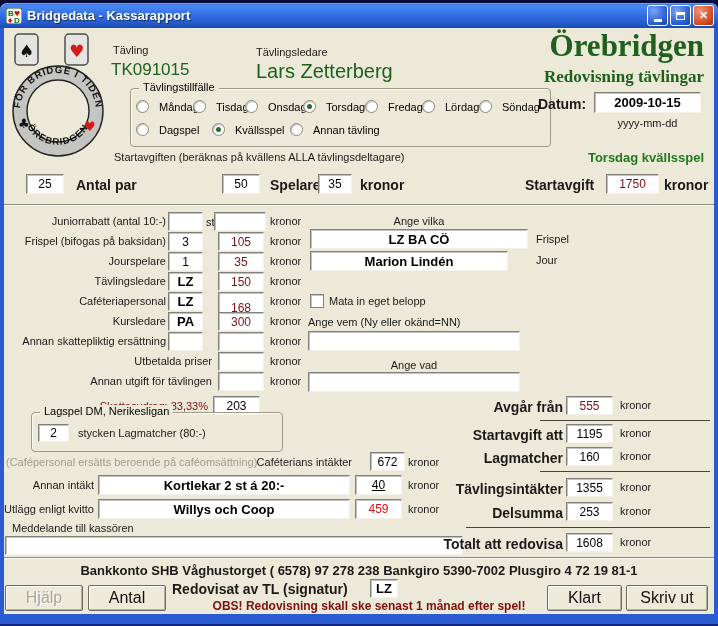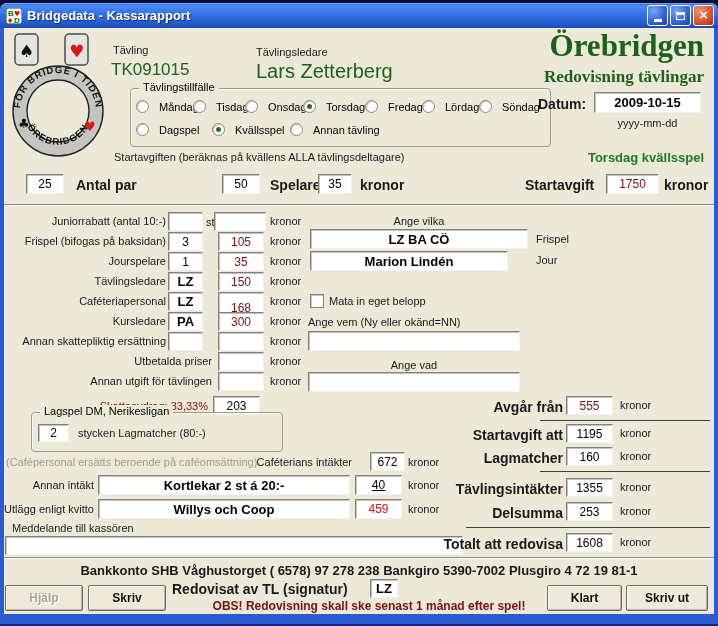--- a/index.html
+++ b/index.html
@@ -48,21 +48,21 @@
   .radio-item { position:absolute; display:flex; align-items:center; gap:10px; }
   .radio { width:11px; height:11px; border-radius:50%; background:#fff; border:1px solid #8b887a;
     box-shadow:inset 1px 1px 1px rgba(0,0,0,.25); display:flex; align-items:center; justify-content:center; flex:none; }
   .radio.on::after { content:""; width:5px; height:5px; border-radius:50%; background:#2e6b2e; }
   .rlabel { font-size:11px; white-space:nowrap; }
   .checkbox { position:absolute; width:12px; height:12px; background:#fff; border:1px solid #848278;
     box-shadow:inset 1px 1px 0 rgba(64,64,64,.3); }
 
   .btn { position:absolute; background:#EDEAD9; border:1px solid #6d6a5e; border-radius:2px;
     box-shadow:inset 1px 1px 0 #ffffff, inset -1px -1px 0 #b4b1a3;
-    font-size:12px; color:#111; display:flex; align-items:center; justify-content:center;font-weight:bold; }
+    font-size:16px; color:#111; display:flex; align-items:center; justify-content:center; }
   .btn.disabled { color:#a8a596; text-shadow:1px 1px 0 #fff; }
 
   .etch  { position:absolute; height:0; border-top:1px solid #8e8b7d; border-bottom:1px solid #fbfaf2; }
   .sline { position:absolute; height:0; border-top:1px solid #44423a; }
   .pre { white-space:pre; }
 </style>
 </head>
 <body>
 
 <div class="page">
@@ -294,19 +294,19 @@
     <input class="fld" style="left: 562px; top: 505px; width: 47px; height: 19px;" value="1608">
     <div class="lbl" style="left:616px;top:508px">kronor</div>
 
     <div class="etch" style="left:0;right:0;top:529px"></div>
     <div class="lbl b13 c" style="left:0;right:0;top:535px">Bankkonto SHB Våghustorget ( 6578) 97 278 238 Bankgiro 5390-7002 Plusgiro 4 72 19 81-1</div>
     <div class="lbl" style="left:168px;top:553px;font-weight:bold;font-size:14px">Redovisat av TL (signatur)</div>
     <input class="fld bold" style="left: 366px; top: 551px; width: 28px; height: 19px;" value="LZ">
     <div class="lbl maroon c" style="left:150px;width:430px;top:571px;font-weight:bold;font-size:12px">OBS! Redovisning skall ske senast 1 månad efter spel!</div>
 
     <div class="btn disabled" style="left:1px;top:557px;width:76px;height:24px">Hjälp</div>
-    <div class="btn" style="left:84px;top:557px;width:76px;height:24px">Skriv</div>
+    <div class="btn" style="left:84px;top:557px;width:76px;height:24px">Antal</div>
     <div class="btn" style="left:543px;top:557px;width:73px;height:24px">Klart</div>
     <div class="btn" style="left:622px;top:557px;width:80px;height:24px">Skriv ut</div>
 
   </div>
   </div>
 </div>
 
 </body></html>

